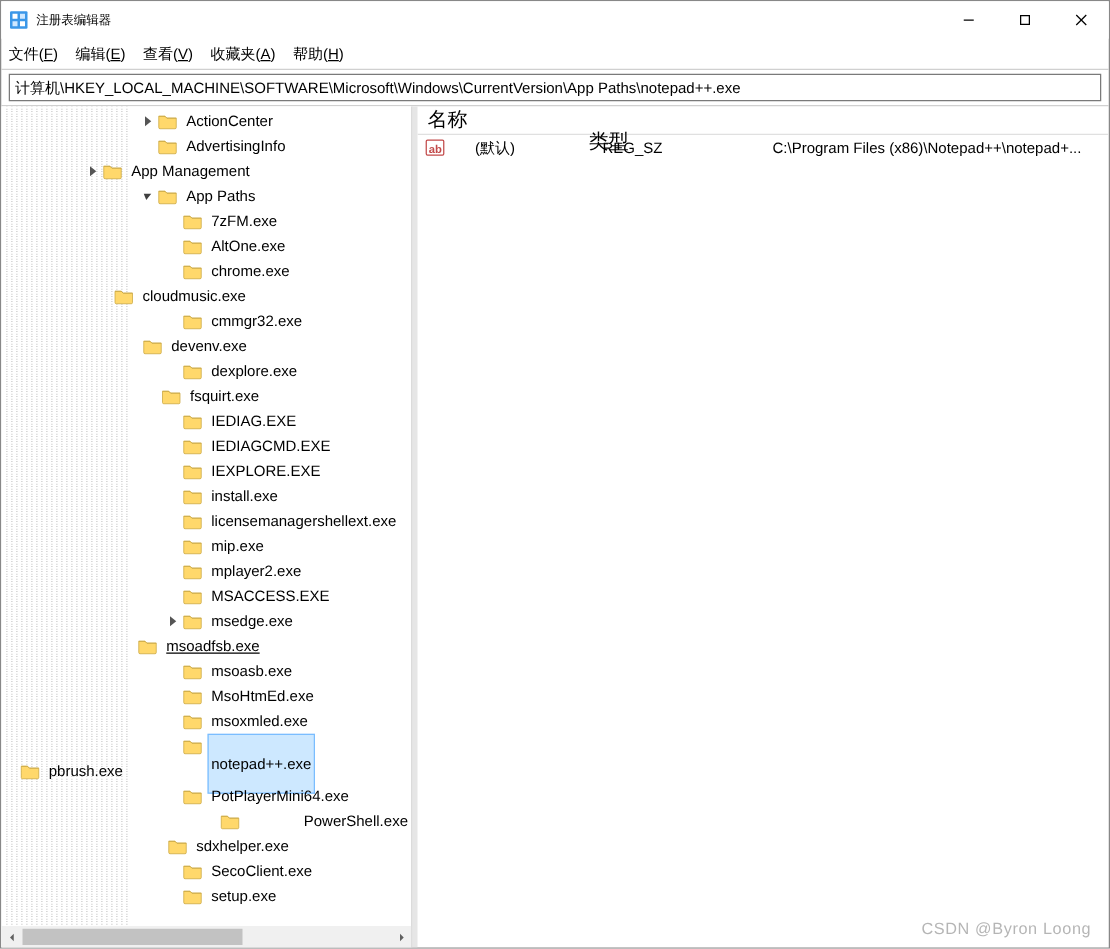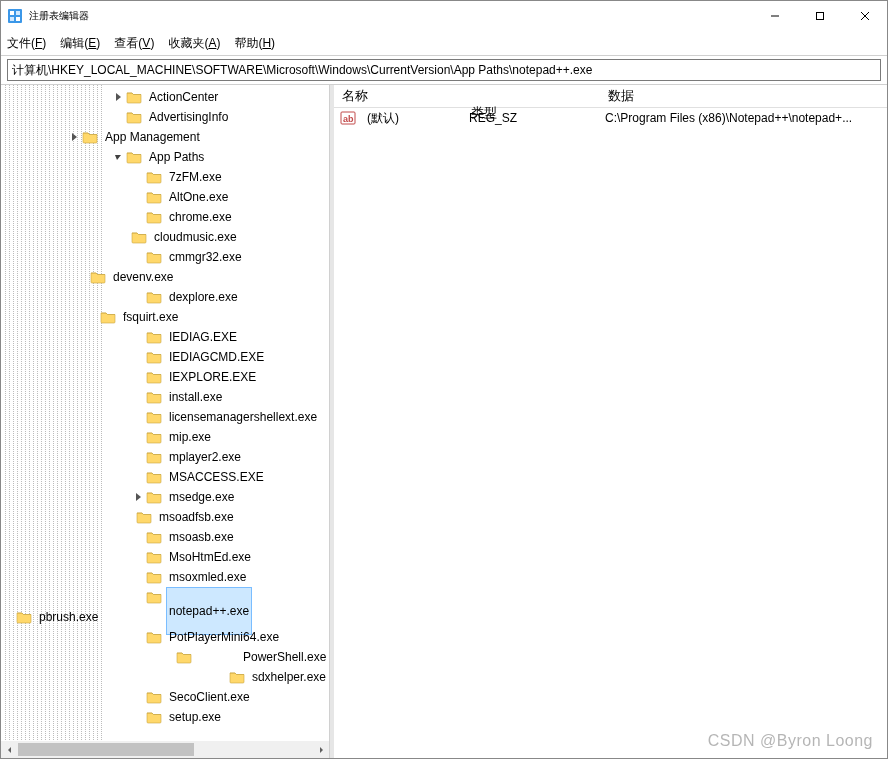--- a/index.html
+++ b/index.html
@@ -28,36 +28,36 @@
   .tree-row .caret { display:inline-block; border-style:solid; }
   .caret-closed { border-width:4px 0 4px 5px; border-color:transparent transparent transparent #555; }
   .tree-row .folder { width:16px; height:14px; margin:0 4px 0 1px; }
   .tree-row .lbl { padding:1px 3px; font-size:12px; }
   .tree-row.selected .lbl { background:#cde8ff; border:1px solid #7abdff; padding:16px 2px;margin-top:28px; }
   .tree-guides { position:absolute; top:0; bottom:17px; left:0; pointer-events:none; }
   
   .guides-strip { position:absolute; top:0; bottom:0; display:flex; }
   .guides-strip span { display:block; width:4px; height:100%; background-image:linear-gradient(to bottom, #bcbcbc 1px, transparent 1px); background-size:1px 2px; background-repeat:repeat-y; background-position:0 0; }
   
-  .list-header { height:22px; display:flex; align-items:center; border-bottom:1px solid #e0e0e0; font-size:13px; user-select:none; }
+  .list-header { height:22px; display:flex; align-items:center; border-bottom:1px solid #e0e0e0; font-size:16px; user-select:none; }
   .list-header .col { padding:0 8px; height:100%; display:flex; align-items:center; border-right:1px solid transparent; }
   .col-name { width:112px; }
   .col-type { width:120px;margin-top:34px; }
   .col-data { flex:1; }
   .list-body { flex:1; overflow:auto; }
   .list-row { height:20px; display:flex; align-items:center; font-size:12px; }
   .list-row .cell { padding:0 8px; overflow:hidden; text-overflow:ellipsis; white-space:nowrap; }
-  .list-row .ic { width:16px; height:16px; margin-right:3px; margin-left:6px; }
+  .list-row .ic { width:16px; height:16px; margin-right:16px; margin-left:6px; }
   
   .hscroll { position:absolute; left:0; right:0; bottom:0; height:17px; background:#f0f0f0; display:flex; align-items:center; }
   .hscroll .btn { width:17px; height:17px; background:#f0f0f0; display:flex; align-items:center; justify-content:center; color:#606060; }
   .hscroll .track { flex:1; height:17px; background:#f0f0f0; position:relative; }
   .hscroll .thumb { position:absolute; top:2px; bottom:2px; left:0; width:60%; background:#c2c2c2; border-radius:0; }
   
-  .watermark { position:absolute; right:14px; bottom:8px; font-size:16px; color:rgba(120,120,120,.55); letter-spacing:.5px; pointer-events:none; }
+  .watermark { position:absolute; right:14px; bottom:8px; font-size:13px; color:rgba(120,120,120,.55); letter-spacing:.5px; pointer-events:none; }
 </style>
 </head>
 <body>
 
 <div class="window">
 
   <div class="titlebar">
     <span class="app-icon">
       <svg viewBox="0 0 16 16" width="16" height="16">
         <rect x="1" y="1" width="14" height="14" fill="#3b97e8" rx="1"></rect>
@@ -192,53 +192,53 @@
               <span class="lbl">AltOne.exe</span>
             </div>
             <div class="tree-row" style="padding-left: 130px;">
               <span class="exp"></span>
               <span class="folder"><svg viewBox="0 0 16 14" width="16" height="14">
                   <path d="M1 3 h5 l1.5 1.5 H15 V12 a1 1 0 0 1 -1 1 H2 a1 1 0 0 1 -1 -1 Z" fill="#ffd86b" stroke="#caa63e" stroke-width="0.6"></path>
                   <path d="M1 3 h5 l1.5 1.5 H15" fill="none" stroke="#caa63e" stroke-width="0.6"></path>
                 </svg></span>
               <span class="lbl">chrome.exe</span>
             </div>
-            <div class="tree-row" style="padding-left: 75px; margin-left: 40px;">
+            <div class="tree-row" style="padding-left: 75px;">
               <span class="exp"></span>
               <span class="folder"><svg viewBox="0 0 16 14" width="16" height="14">
                   <path d="M1 3 h5 l1.5 1.5 H15 V12 a1 1 0 0 1 -1 1 H2 a1 1 0 0 1 -1 -1 Z" fill="#ffd86b" stroke="#caa63e" stroke-width="0.6"></path>
                   <path d="M1 3 h5 l1.5 1.5 H15" fill="none" stroke="#caa63e" stroke-width="0.6"></path>
                 </svg></span>
               <span class="lbl">cloudmusic.exe</span>
             </div>
             <div class="tree-row" style="padding-left: 130px;">
               <span class="exp"></span>
               <span class="folder"><svg viewBox="0 0 16 14" width="16" height="14">
                   <path d="M1 3 h5 l1.5 1.5 H15 V12 a1 1 0 0 1 -1 1 H2 a1 1 0 0 1 -1 -1 Z" fill="#ffd86b" stroke="#caa63e" stroke-width="0.6"></path>
                   <path d="M1 3 h5 l1.5 1.5 H15" fill="none" stroke="#caa63e" stroke-width="0.6"></path>
                 </svg></span>
               <span class="lbl">cmmgr32.exe</span>
             </div>
-            <div class="tree-row" style="padding-left: 74px;">
+            <div class="tree-row" style="padding-left: 98px;">
               <span class="exp"></span>
               <span class="folder"><svg viewBox="0 0 16 14" width="16" height="14">
                   <path d="M1 3 h5 l1.5 1.5 H15 V12 a1 1 0 0 1 -1 1 H2 a1 1 0 0 1 -1 -1 Z" fill="#ffd86b" stroke="#caa63e" stroke-width="0.6"></path>
                   <path d="M1 3 h5 l1.5 1.5 H15" fill="none" stroke="#caa63e" stroke-width="0.6"></path>
                 </svg></span>
               <span class="lbl">devenv.exe</span>
             </div>
             <div class="tree-row" style="padding-left: 130px;">
               <span class="exp"></span>
               <span class="folder"><svg viewBox="0 0 16 14" width="16" height="14">
                   <path d="M1 3 h5 l1.5 1.5 H15 V12 a1 1 0 0 1 -1 1 H2 a1 1 0 0 1 -1 -1 Z" fill="#ffd86b" stroke="#caa63e" stroke-width="0.6"></path>
                   <path d="M1 3 h5 l1.5 1.5 H15" fill="none" stroke="#caa63e" stroke-width="0.6"></path>
                 </svg></span>
               <span class="lbl">dexplore.exe</span>
             </div>
-            <div class="tree-row" style="padding-left: 84px;">
+            <div class="tree-row" style="padding-left: 113px;">
               <span class="exp"></span>
               <span class="folder"><svg viewBox="0 0 16 14" width="16" height="14">
                   <path d="M1 3 h5 l1.5 1.5 H15 V12 a1 1 0 0 1 -1 1 H2 a1 1 0 0 1 -1 -1 Z" fill="#ffd86b" stroke="#caa63e" stroke-width="0.6"></path>
                   <path d="M1 3 h5 l1.5 1.5 H15" fill="none" stroke="#caa63e" stroke-width="0.6"></path>
                 </svg></span>
               <span class="lbl">fsquirt.exe</span>
             </div>
             <div class="tree-row" style="padding-left: 130px;">
               <span class="exp"></span>
               <span class="folder"><svg viewBox="0 0 16 14" width="16" height="14">
@@ -306,21 +306,21 @@
             <div class="tree-row" style="padding-left: 130px;">
               <span class="exp">
                 <span class="caret caret-closed"></span>
               </span>
               <span class="folder"><svg viewBox="0 0 16 14" width="16" height="14">
                   <path d="M1 3 h5 l1.5 1.5 H15 V12 a1 1 0 0 1 -1 1 H2 a1 1 0 0 1 -1 -1 Z" fill="#ffd86b" stroke="#caa63e" stroke-width="0.6"></path>
                   <path d="M1 3 h5 l1.5 1.5 H15" fill="none" stroke="#caa63e" stroke-width="0.6"></path>
                 </svg></span>
               <span class="lbl">msedge.exe</span>
             </div>
-            <div class="tree-row" style="padding-left: 120px;">
+            <div class="tree-row" style="padding-left: 94px; text-decoration: underline;">
               <span class="exp"></span>
               <span class="folder"><svg viewBox="0 0 16 14" width="16" height="14">
                   <path d="M1 3 h5 l1.5 1.5 H15 V12 a1 1 0 0 1 -1 1 H2 a1 1 0 0 1 -1 -1 Z" fill="#ffd86b" stroke="#caa63e" stroke-width="0.6"></path>
                   <path d="M1 3 h5 l1.5 1.5 H15" fill="none" stroke="#caa63e" stroke-width="0.6"></path>
                 </svg></span>
               <span class="lbl">msoadfsb.exe</span>
             </div>
             <div class="tree-row" style="padding-left: 130px;">
               <span class="exp"></span>
               <span class="folder"><svg viewBox="0 0 16 14" width="16" height="14">
@@ -370,21 +370,21 @@
               <span class="lbl">PotPlayerMini64.exe</span>
             </div>
             <div class="tree-row" style="padding-left: 130px; gap: 44px;">
               <span class="exp"></span>
               <span class="folder"><svg viewBox="0 0 16 14" width="16" height="14">
                   <path d="M1 3 h5 l1.5 1.5 H15 V12 a1 1 0 0 1 -1 1 H2 a1 1 0 0 1 -1 -1 Z" fill="#ffd86b" stroke="#caa63e" stroke-width="0.6"></path>
                   <path d="M1 3 h5 l1.5 1.5 H15" fill="none" stroke="#caa63e" stroke-width="0.6"></path>
                 </svg></span>
               <span class="lbl">PowerShell.exe</span>
             </div>
-            <div class="tree-row" style="padding-left: 118px; justify-content: flex-end;">
+            <div class="tree-row" style="padding-left: 118px;">
               <span class="exp"></span>
               <span class="folder"><svg viewBox="0 0 16 14" width="16" height="14">
                   <path d="M1 3 h5 l1.5 1.5 H15 V12 a1 1 0 0 1 -1 1 H2 a1 1 0 0 1 -1 -1 Z" fill="#ffd86b" stroke="#caa63e" stroke-width="0.6"></path>
                   <path d="M1 3 h5 l1.5 1.5 H15" fill="none" stroke="#caa63e" stroke-width="0.6"></path>
                 </svg></span>
               <span class="lbl">sdxhelper.exe</span>
             </div>
             <div class="tree-row" style="padding-left: 130px;">
               <span class="exp"></span>
               <span class="folder"><svg viewBox="0 0 16 14" width="16" height="14">
@@ -424,23 +424,20 @@
     <div class="splitter"></div>
 
     <div class="listpane">
       <div class="list-header">
         <div class="col col-name">
             <span>名称</span>
           </div>
         <div class="col col-type">
             <span>类型</span>
           </div>
-        <div class="col col-data">
-            <span>数据</span>
-          </div>
       </div>
       <div class="list-body" id="list-body">
           <div class="list-row">
             <span class="ic"><svg viewBox="0 0 16 16" width="16" height="16">
                 <rect x="1" y="2" width="14" height="12" rx="1" fill="#fff" stroke="#c24a4a" stroke-width="1"></rect>
                 <text x="3" y="12" font-size="9" font-family="Arial" fill="#c24a4a" font-weight="bold">ab</text>
               </svg></span>
             <span class="cell" style="width:86px">(默认)</span>
             <span class="cell" style="width:120px">REG_SZ</span>
             <span class="cell" style="flex:1">C:\Program Files (x86)\Notepad++\notepad+...</span>

